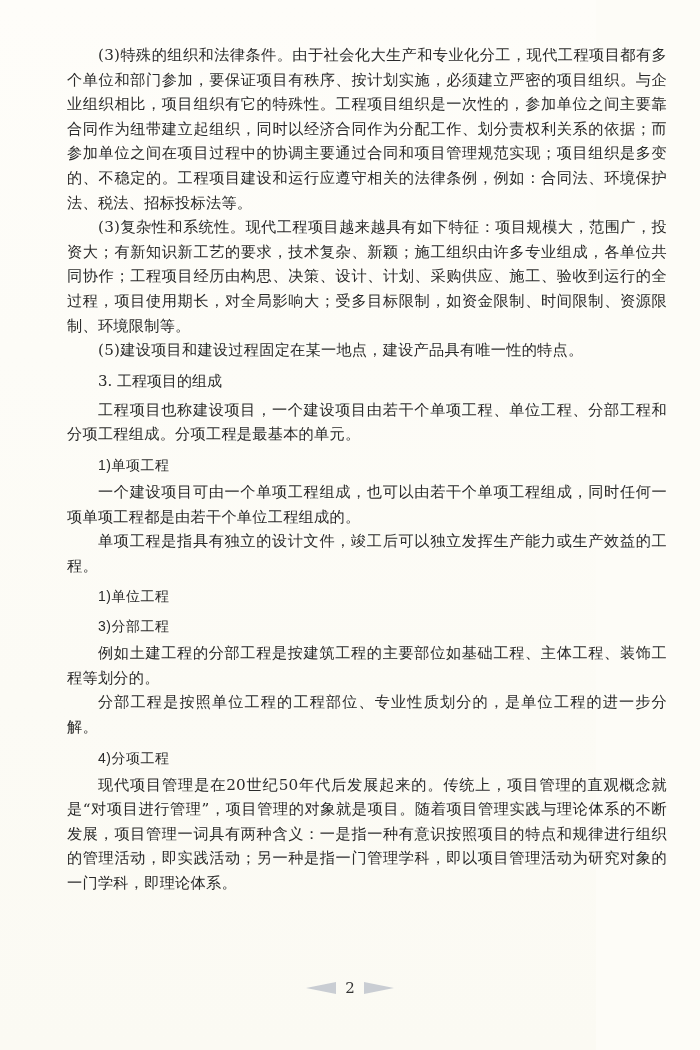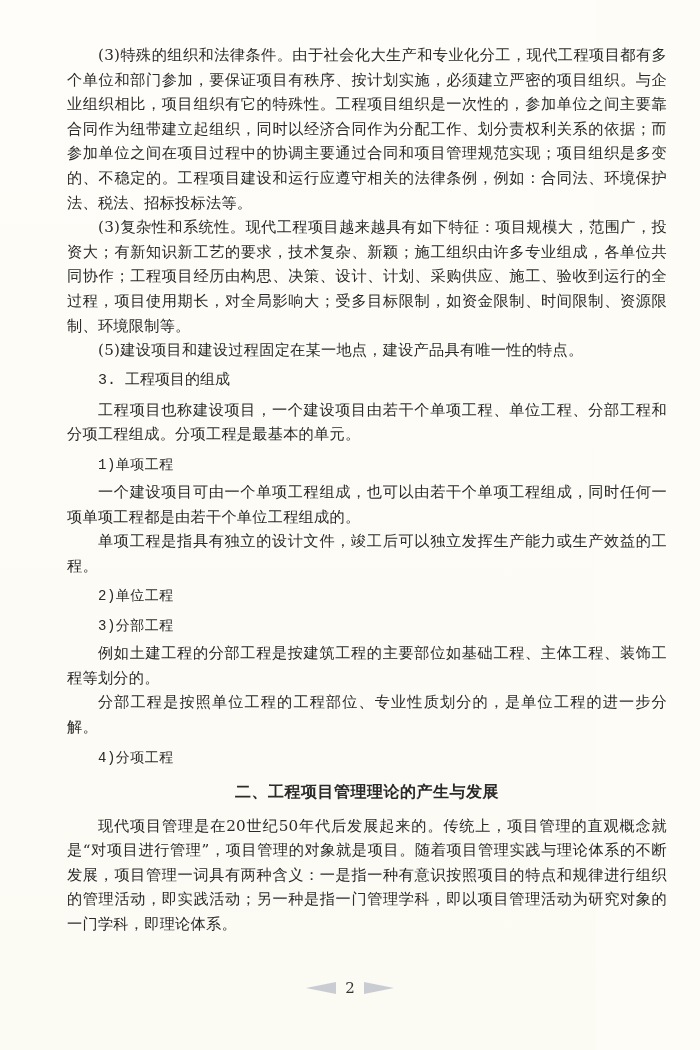--- a/index.html
+++ b/index.html
@@ -16,25 +16,25 @@
   }
   .content {
     position: absolute; left: 67px; top: 43px; width: 600px;
   }
   p {
     margin: 0; font-size: 15.2px; line-height: 24.6px;
     text-align: justify; letter-spacing: 0.25px;
   }
   p.indent { text-indent: 31px; }
   .h3 {
-    font-size: 15px; line-height: 24px; margin: 6px 0 5px 31px; font-family: Liberation Mono, monospace;
+    font-size: 15px; line-height: 24px; margin: 6px 0 5px 31px;
   }
   .h4 {
     font-size: 14px; line-height: 24px; margin: 6px 0 3px 31px;
-    font-family: Liberation Mono, monospace; font-weight: normal;
+    font-family: Liberation Sans, sans-serif; font-weight: normal;
     letter-spacing: 0.5px;
   }
   .h2 {
     font-family: "DejaVu Sans", "Liberation Sans", sans-serif;
     font-size: 16px; font-weight: bold; text-align: center;
     margin: 10px 0 10px 0; line-height: 24px; letter-spacing: 0.5px;
   }
   .footer {
     position: absolute; left: 0; top: 979px; width: 700px;
     display: flex; justify-content: center; align-items: center; gap: 6px;
@@ -66,29 +66,28 @@
     <p class="indent">(3)复杂性和系统性。现代工程项目越来越具有如下特征：项目规模大，范围广，投资大；有新知识新工艺的要求，技术复杂、新颖；施工组织由许多专业组成，各单位共同协作；工程项目经历由构思、决策、设计、计划、采购供应、施工、验收到运行的全过程，项目使用期长，对全局影响大；受多目标限制，如资金限制、时间限制、资源限制、环境限制等。</p>
     <p class="indent">(5)建设项目和建设过程固定在某一地点，建设产品具有唯一性的特点。</p>
 
     <div class="h3">3. 工程项目的组成</div>
     <p class="indent">工程项目也称建设项目，一个建设项目由若干个单项工程、单位工程、分部工程和分项工程组成。分项工程是最基本的单元。</p>
 
     <div class="h4">1)单项工程</div>
     <p class="indent">一个建设项目可由一个单项工程组成，也可以由若干个单项工程组成，同时任何一项单项工程都是由若干个单位工程组成的。</p>
     <p class="indent">单项工程是指具有独立的设计文件，竣工后可以独立发挥生产能力或生产效益的工程。</p>
 
-    <div class="h4">2)单位工程</div>
+    <div class="h4">1)单位工程</div>
 
     <div class="h4">3)分部工程</div>
     <p class="indent">例如土建工程的分部工程是按建筑工程的主要部位如基础工程、主体工程、装饰工程等划分的。</p>
     <p class="indent">分部工程是按照单位工程的工程部位、专业性质划分的，是单位工程的进一步分解。</p>
 
     <div class="h4">4)分项工程</div>
 
-    <div class="h2">二、工程项目管理理论的产生与发展</div>
     <p class="indent">现代项目管理是在20世纪50年代后发展起来的。传统上，项目管理的直观概念就是“对项目进行管理”，项目管理的对象就是项目。随着项目管理实践与理论体系的不断发展，项目管理一词具有两种含义：一是指一种有意识按照项目的特点和规律进行组织的管理活动，即实践活动；另一种是指一门管理学科，即以项目管理活动为研究对象的一门学科，即理论体系。</p>
 
   </div>
 
   <div class="footer">
     <span class="arrow-left"></span>
     <span class="page-num">2</span>
     <span class="arrow-right"></span>
   </div>
 </div>

